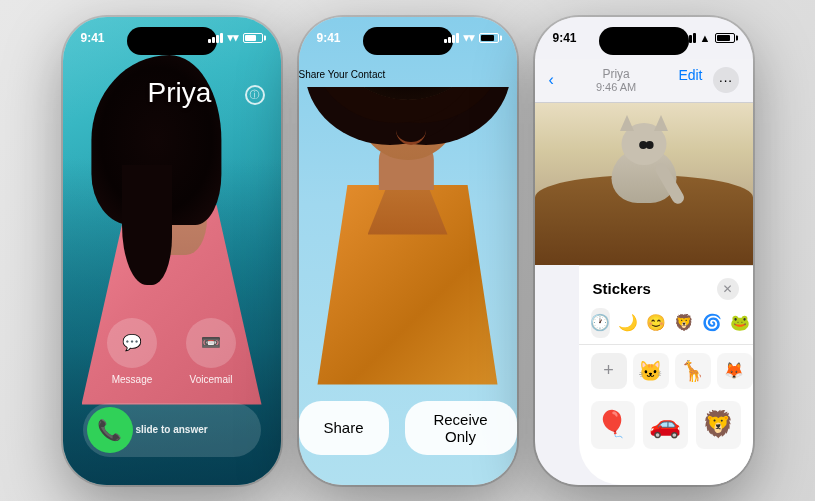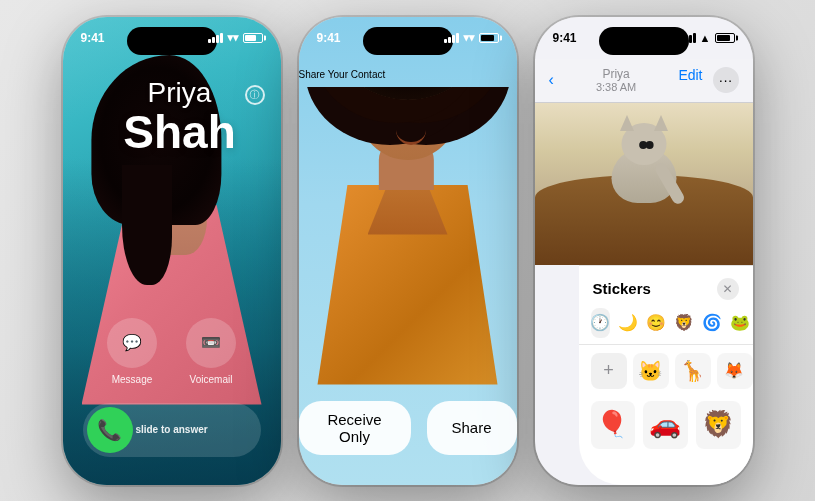--- a/index.html
+++ b/index.html
@@ -495,21 +495,20 @@
       </div>
       <span style="font-size:11px">▾▾</span>
       <div class="bar-battery">
         <div class="bar-battery-fill"></div>
       </div>
     </div>
   </div>
 
   <div class="caller-name">
     <span class="first">Priya</span>
-    <span class="last">Shah</span>
   </div>
 
   <div class="info-icon">ⓘ</div>
 
   <div class="call-actions">
     <div class="action-btn">
       <div class="action-circle">
         <span style="font-size:16px;">💬</span>
       </div>
       <span class="action-label">Message</span>
@@ -566,22 +565,22 @@
       <div style="position:absolute;bottom:225px;left:50%;transform:translateX(-50%);width:100px;height:100px;background:linear-gradient(180deg,#c07850 0%,#b07040 100%);border-radius:50%;"></div>
 
       <div style="position:absolute;bottom:285px;left:50%;transform:translateX(-50%);width:150px;height:130px;background:radial-gradient(ellipse,#1a0803 0%,#0d0401 50%,#221007 100%);border-radius:50%;box-shadow:-12px 15px 0 8px #1a0803, 12px 15px 0 8px #1a0803, -18px 35px 0 10px #160705, 18px 35px 0 10px #160705, 0px -10px 0 15px #1a0803;"></div>
 
       <div style="position:absolute;bottom:240px;left:50%;transform:translateX(-40%);width:30px;height:15px;border-bottom:3px solid #8a4020;border-radius:0 0 15px 15px;"></div>
     </div>
   </div>
 
 
   <div class="share-buttons">
+    <button class="share-btn">Share</button>
     <button class="share-btn">Receive Only</button>
-    <button class="share-btn">Share</button>
   </div>
 </div>
 
 <div class="phone phone-3">
   <div class="bg"></div>
 
   <div class="dynamic-island"></div>
 
   <div class="status-bar dark">
     <span>9:41</span>
@@ -598,21 +597,21 @@
       </div>
     </div>
   </div>
 
   <div class="msg-header">
     <div class="msg-back">
       <span style="font-size:16px;color:#007aff">‹</span>
     </div>
     <div class="msg-header-center">
       <span class="msg-header-today">Priya</span>
-      <span class="msg-header-time">3:38 AM</span>
+      <span class="msg-header-time">9:46 AM</span>
     </div>
     <div class="msg-header-actions">
       <span class="edit-btn">Edit</span>
       <div class="more-btn">
         <span>···</span>
       </div>
     </div>
   </div>
 
   <div class="chat-area">

